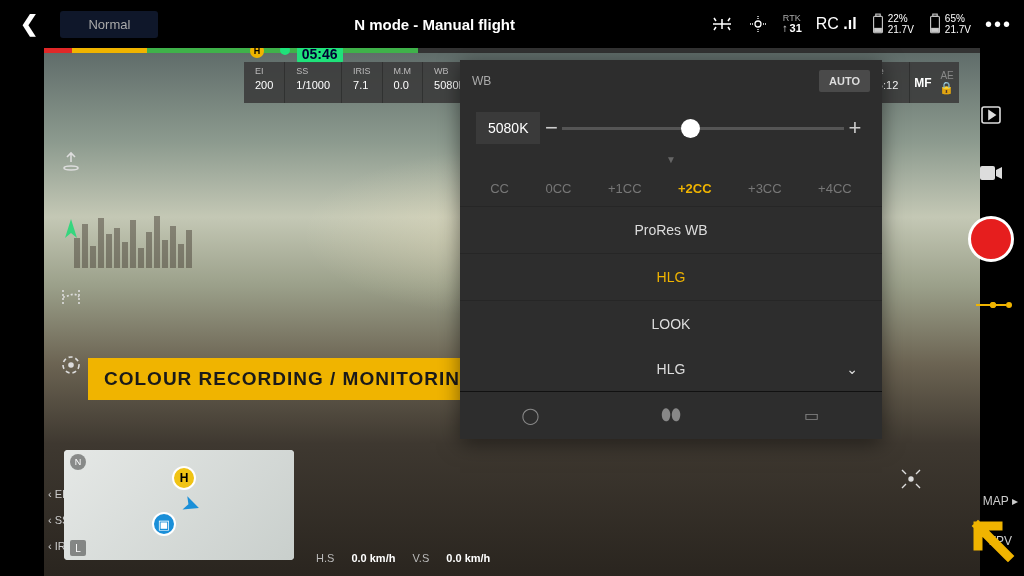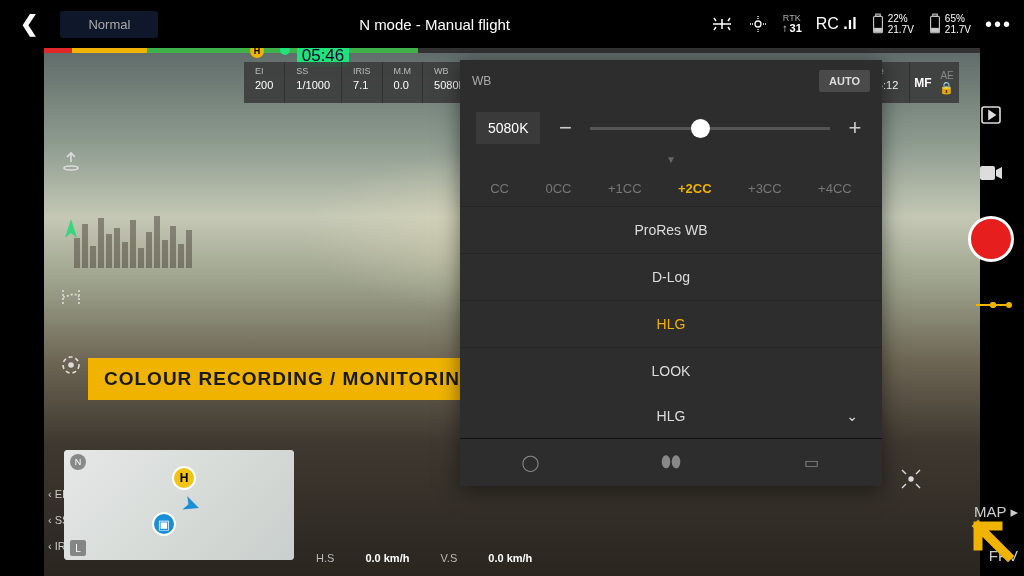--- a/index.html
+++ b/index.html
@@ -1,20 +1,20 @@
 <!DOCTYPE html>
 <html><head>
 <meta charset="utf-8">
 <style>
   *{margin:0;padding:0;box-sizing:border-box;font-family:Arial,Helvetica,sans-serif}
   body{background:#000;width:1024px;height:576px;overflow:hidden;position:relative;color:#fff}
   .topbar{position:absolute;top:0;left:0;right:0;height:48px;background:#000;display:flex;align-items:center;padding:0 12px;gap:14px;font-size:13px;z-index:30}
   .back{font-size:22px;font-weight:bold;cursor:pointer;padding:0 8px}
   .mode-chip{background:#0f172a;color:#aaa;padding:6px 28px;border-radius:3px}
-  .title{flex:1;text-align:center;font-weight:normal;font-size:15px}
+  .title{flex:1;text-align:center;font-weight:bold;font-size:15px}
   .status-ico{width:22px;height:22px;display:flex;align-items:center;justify-content:center;font-size:16px}
   .rtk{font-size:9px;line-height:1;color:#aaa}
   .rtk b{color:#fff;font-size:11px}
   .rc{font-size:16px}
   .batt{display:flex;align-items:center;gap:3px;font-size:10px;line-height:1.1}
   .batt svg{width:14px;height:22px}
   .dots{font-size:20px;letter-spacing:2px;cursor:pointer}
   .viewport{position:absolute;top:48px;left:44px;right:44px;bottom:0;
     background:linear-gradient(180deg,#5d6a68 0%,#8d9b8f 18%,#c4c8b5 32%,#9ba08a 45%,#6b6352 60%,#3e3830 75%,#2a251f 100%);
     overflow:hidden}
@@ -23,21 +23,21 @@
     pointer-events:none}
   .skyline{position:absolute;top:160px;left:0;right:0;height:60px;opacity:.5;display:flex;align-items:flex-end;gap:2px;padding:0 30px;pointer-events:none}
   .skyline i{background:#4a4238;width:6px}
   .battbar{position:absolute;top:0;left:0;right:0;height:5px;background:#333}
   .battbar .seg{position:absolute;top:0;height:5px}
   .battbar .g{left:0;width:40%;background:#3fb24a}
   .battbar .y{left:0;width:11%;background:#f0b400}
   .battbar .r{left:0;width:3%;background:#e02828}
   .h-dot{position:absolute;top:-4px;left:22%;width:14px;height:14px;border-radius:50%;background:#f0b400;color:#000;font-size:9px;font-weight:bold;display:flex;align-items:center;justify-content:center}
   .g-dot{position:absolute;top:-3px;left:25.2%;width:10px;height:10px;border-radius:50%;background:#1fe27a}
-  .timechip{position:absolute;top:-3px;left:27%;background:#1fe27a;color:#003;font-size:17px;font-weight:normal;padding:1px 5px;border-radius:2px}
+  .timechip{position:absolute;top:-3px;left:27%;background:#1fe27a;color:#003;font-size:14px;font-weight:bold;padding:1px 5px;border-radius:2px}
   .cam-strip{position:absolute;top:14px;left:200px;display:flex;background:rgba(60,60,60,.9);font-size:10px}
   .cam-strip .col{padding:4px 11px;border-right:1px solid rgba(0,0,0,.25)}
   .cam-strip .lbl{color:#bbb;margin-bottom:3px;font-size:9px}
   .cam-strip .val{color:#fff;font-size:11px}
   .mf{padding:8px 4px;font-size:12px;font-weight:bold;color:#fff;display:flex;align-items:center}
   .ae{padding:8px 4px;font-size:10px;color:#888;display:flex;flex-direction:column;align-items:center;justify-content:center}
   .left-tools{position:absolute;top:100px;left:14px;display:flex;flex-direction:column;gap:42px;z-index:5}
   .left-tools div{width:26px;height:26px;display:flex;align-items:center;justify-content:center;cursor:pointer}
   .left-labels{position:absolute;bottom:24px;left:4px;display:flex;flex-direction:column;gap:14px;font-size:11px;color:#ccc;z-index:5}
   .left-labels div{cursor:pointer}
@@ -45,26 +45,26 @@
   .minimap{position:absolute;bottom:16px;left:20px;width:230px;height:110px;background:#d8dcdc;border-radius:4px;overflow:hidden;z-index:5}
   .minimap::before{content:"";position:absolute;inset:0;background:linear-gradient(135deg,#e5e8e6 0%,#c9cfcc 100%)}
   .mm-h{position:absolute;top:16px;left:108px;width:24px;height:24px;border-radius:50%;background:#f0c314;border:2px solid #fff;color:#000;font-size:12px;font-weight:bold;display:flex;align-items:center;justify-content:center}
   .mm-d{position:absolute;top:62px;left:88px;width:24px;height:24px;border-radius:50%;background:#1a8fd8;border:2px solid #fff;color:#fff;font-size:13px;display:flex;align-items:center;justify-content:center}
   .mm-arrow{position:absolute;top:42px;left:118px;color:#1a8fd8;font-size:22px;transform:rotate(20deg)}
   .mm-n{position:absolute;top:4px;left:6px;width:16px;height:16px;border-radius:50%;background:rgba(0,0,0,.4);font-size:9px;display:flex;align-items:center;justify-content:center}
   .mm-l{position:absolute;bottom:4px;left:6px;width:16px;height:16px;background:rgba(0,0,0,.4);font-size:10px;display:flex;align-items:center;justify-content:center;border-radius:2px}
   .telemetry{position:absolute;bottom:12px;left:272px;font-size:15px;color:#eee;z-index:5}
   .telemetry .row1 span{margin-right:20px}
   .telemetry .row2{font-size:11px;color:#bbb;margin-top:4px}
-  .telemetry .row2 span{margin-right:28px}
+  .telemetry .row2 span{margin-right:14px}
   .telemetry b{color:#fff}
   .wb-panel{position:absolute;top:60px;left:460px;width:422px;background:#2d2d2d;z-index:20;box-shadow:0 4px 20px rgba(0,0,0,.5)}
   .wb-head{display:flex;align-items:center;justify-content:space-between;padding:10px 12px;font-size:12px;color:#aaa}
   .auto-btn{background:#4a4a4a;color:#ddd;font-size:11px;font-weight:bold;padding:5px 10px;border-radius:2px;cursor:pointer}
-  .wb-slider{display:flex;align-items:center;gap:14px;padding:10px 16px}
+  .wb-slider{display:flex;align-items:center;padding:10px 16px}
   .kchip{background:#3a3a3a;padding:8px 12px;font-size:14px}
   .pm{font-size:22px;color:#ccc;cursor:pointer;width:22px;text-align:center}
   .track{flex:1;height:3px;background:#555;position:relative}
   .thumb{position:absolute;top:-8px;left:42%;width:19px;height:19px;border-radius:50%;background:#fff}
   .caret{text-align:center;color:#666;font-size:10px;padding-bottom:6px}
   .cc-row{display:flex;justify-content:space-around;padding:10px 12px;font-size:13px;color:#777}
   .cc-row span{cursor:pointer}
   .cc-row .sel{color:#f0b400;font-weight:bold}
   .opt{padding:15px 0;text-align:center;font-size:14px;color:#ddd;cursor:pointer;border-top:1px solid rgba(0,0,0,.15)}
   .opt.sel{color:#f0b400}
@@ -74,21 +74,21 @@
   .tab-row div{flex:1;padding:14px 0;text-align:center;color:#888;font-size:16px;cursor:pointer}
   .right-tools{position:absolute;top:100px;right:10px;display:flex;flex-direction:column;align-items:center;gap:28px;z-index:25}
   .rt{width:30px;height:30px;display:flex;align-items:center;justify-content:center;cursor:pointer;color:#ddd}
   .rec{width:46px;height:46px;border-radius:50%;background:#e61e1e;border:3px solid #fff;cursor:pointer}
   .sliders-ico span{display:block;width:22px;height:2px;background:#f0b400;margin:4px 0;position:relative}
   .sliders-ico span::after{content:"";position:absolute;width:6px;height:6px;background:#f0b400;border-radius:50%;top:-2px}
   .sliders-ico span:nth-child(1)::after{left:14px}
   .sliders-ico span:nth-child(2)::after{left:4px}
   .sliders-ico span:nth-child(3)::after{left:10px}
   .corner-arrow{position:absolute;bottom:8px;right:8px;z-index:26;color:#f0b400}
-  .right-labels{position:absolute;bottom:12px;right:6px;font-size:15px;color:#ccc;text-align:right;z-index:24}
+  .right-labels{position:absolute;bottom:28px;right:6px;font-size:12px;color:#ccc;text-align:center;z-index:24}
   .right-labels div{margin-top:26px}
   .gimbal{position:absolute;bottom:80px;right:56px;z-index:5;color:#ddd}
 </style>
 </head>
 <body>
 
 <div class="topbar">
   <div class="back">❮</div>
   <div class="mode-chip">Normal</div>
   <div class="title">N mode - Manual flight</div>
@@ -272,21 +272,20 @@
   <div class="caret">▼</div>
   <div class="cc-row">
     <span>CC</span>
     <span>0CC</span>
     <span>+1CC</span>
     <span class="sel">+2CC</span>
     <span>+3CC</span>
     <span>+4CC</span>
   </div>
   <div class="opt">ProRes WB</div>
-  <div class="opt">D-Log</div>
   <div class="opt sel">HLG</div>
   <div class="opt">LOOK</div>
   <div class="dd">
     <span>HLG</span>
     <span class="chev">⌄</span>
   </div>
   <div class="tab-row">
     <div>◯</div>
     <div>⬮⬮</div>
     <div>▭</div>

